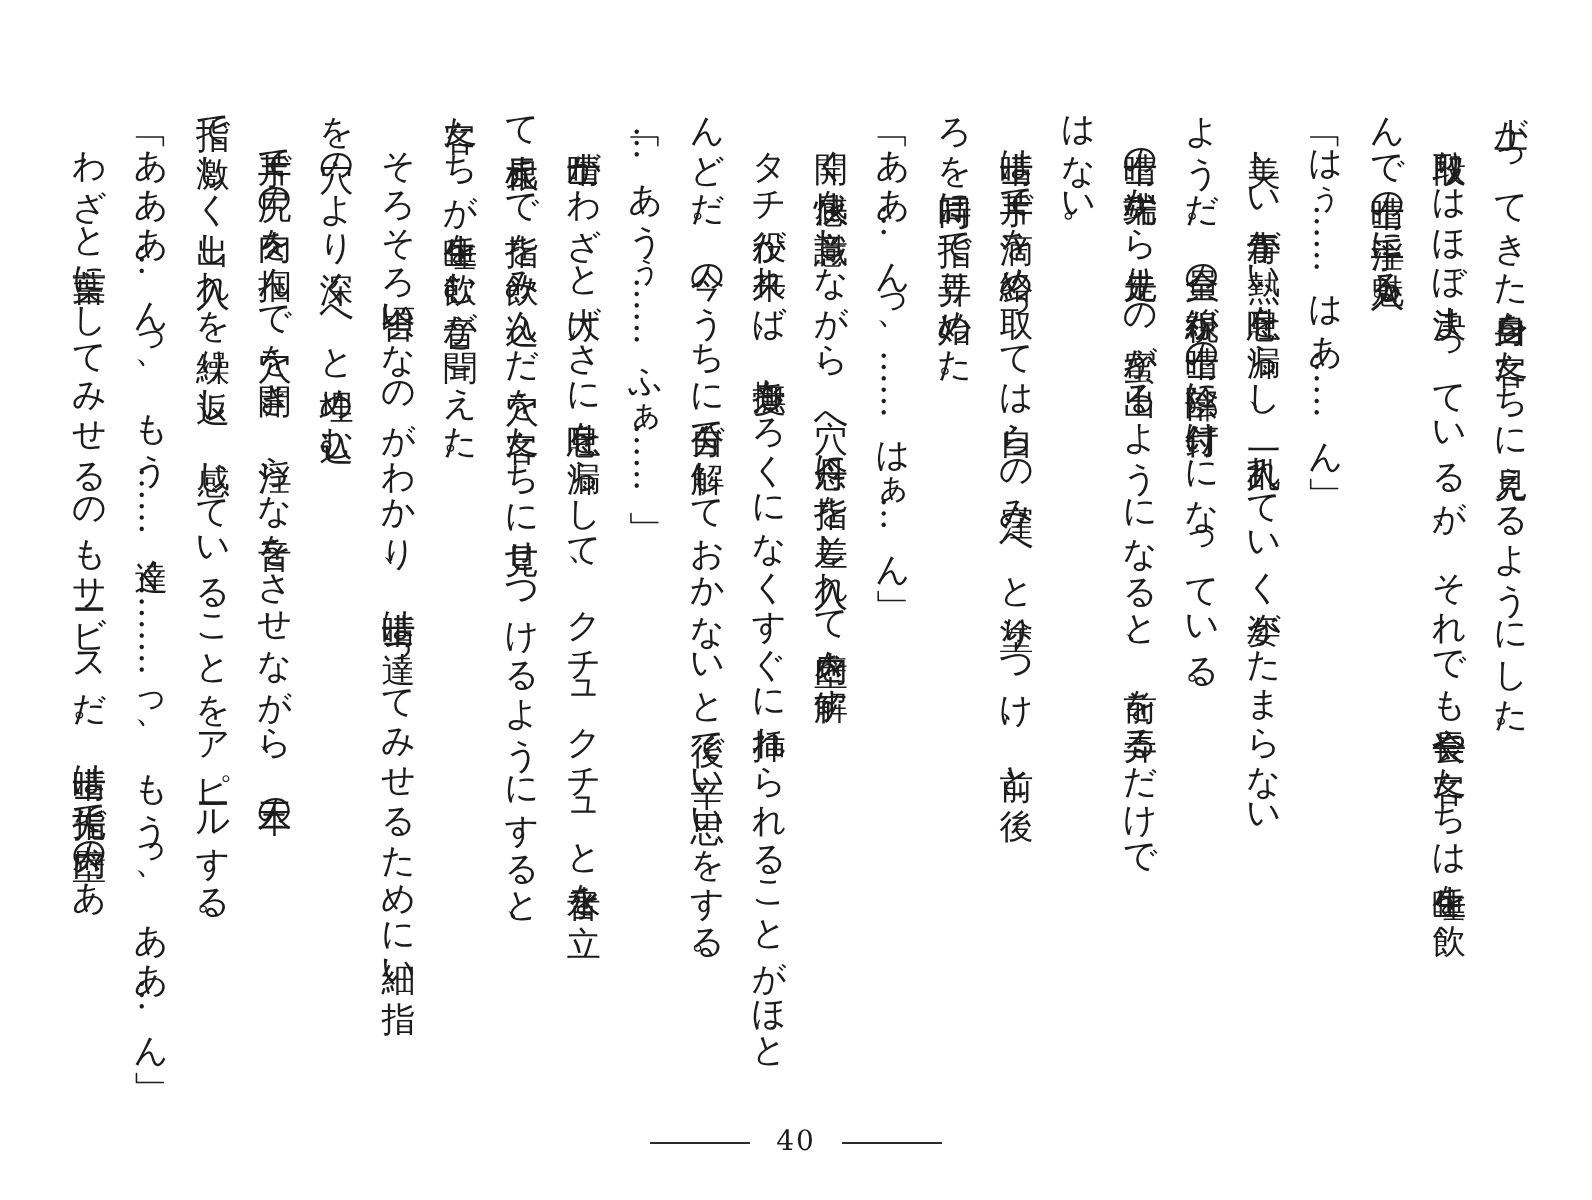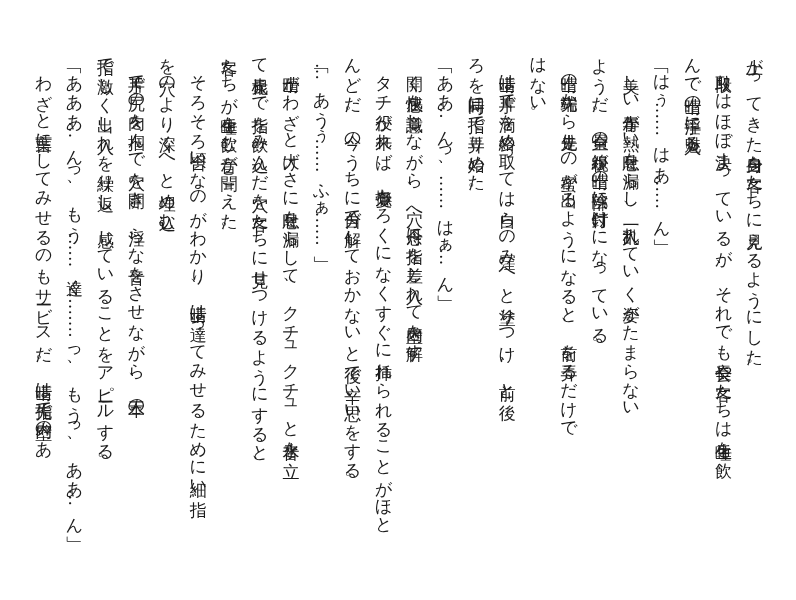--- a/index.html
+++ b/index.html
@@ -58,13 +58,18 @@
       <div class="line indent">晴士がわざと大げさに吐息を漏らして、クチュクチュと水音を立</div>
       <div class="line">て根元まで指を飲み込んだ穴を客たちに見せつけるようにすると、</div>
       <div class="line">客たちが生唾を飲む音が聞こえた。</div>
       <div class="line indent">そろそろ頃合いなのがわかり、晴士は達ってみせるために細い指</div>
       <div class="line">を穴のより深くへと埋め込む。</div>
       <div class="line indent">片手で尻の肉を掴んで穴を開き、淫らな音をさせながら、三本の</div>
       <div class="line">指で激しく出し入れを繰り返し、感じていることをアピールする。</div>
       <div class="line indent">「あああ…んっ、もう……達く………っ、もうっ、ああ…ん」</div>
       <div class="line indent">わざと言葉にしてみせるのもサービスだ。晴士は指先で内壁のあ</div>
     </div>
+  <div class="footer">
+    <span class="rule"></span>
+    <span class="page-num">40</span>
+    <span class="rule"></span>
+  </div>
 </div>
 
 </body></html>

